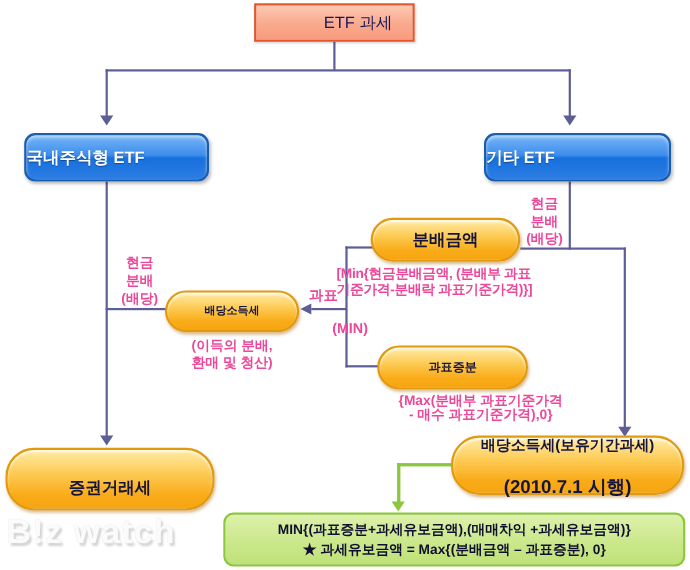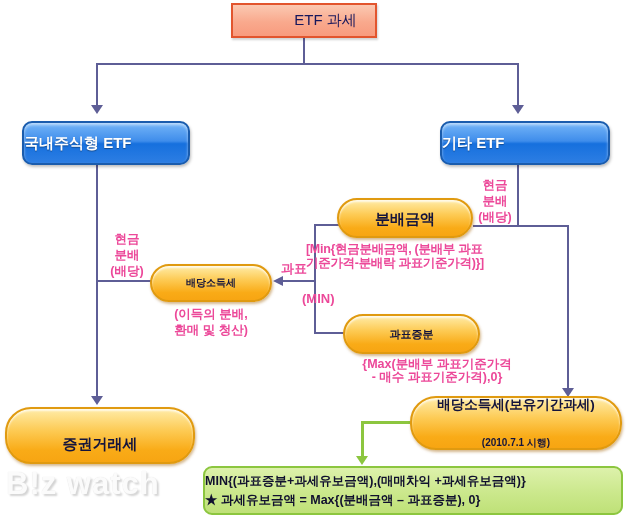--- a/index.html
+++ b/index.html
@@ -42,21 +42,21 @@
   .pill .t2 { line-height:17px; }
 
   
   .lbl { position:absolute; font-weight:bold; color:#ec4899; z-index:2; white-space:pre-line; }
 
   
   .greenbox { position:absolute; left:203px; top:466px; width:420px; height:49px;
     box-sizing:border-box; z-index:3;
     background:linear-gradient(180deg,#ddf1ab 0%,#cbe88c 55%,#bfe178 100%);
     border:2px solid #8cc63f; border-radius:9px;
-    display:flex; flex-direction:column; align-items:flex-start; justify-content:center;
+    display:flex; flex-direction:column; align-items:center; justify-content:center;
     font-weight:bold; font-size:12.5px; line-height:19px; color:#10102e; }
 
   .watermark { position:absolute; left:6px; top:466px; z-index:2;
     font-size:31px; font-weight:bold; letter-spacing:1px; color:#fbfbfb;
     text-shadow:0 0 1px #dcdcdc, 2px 2px 2px #d4d4d4; }
 </style>
 </head>
 <body>
 
 <div class="canvas">
@@ -129,21 +129,21 @@
   </div>
   <div class="lbl" style="left:341px; top:358px; width:192px; text-align:center; font-size:12.5px; line-height:13px;">{Max(분배부 과표기준가격
 - 매수 과표기준가격),0}</div>
 
   <div class="pill" style="left:5px; top:407px; width:190px; height:57px;">
     <span class="t1" style="font-size:15px;margin-top:16px;">증권거래세</span>
   </div>
 
   <div class="pill" style="left:410px; top:396px; width:212px; height:54px;">
     <span class="t1" style="font-size:13.5px;">배당소득세(보유기간과세)</span>
-    <span class="t2" style="font-size:10px;margin-top:20px;">(2010.7.1 시행)</span>
+    <span class="t2" style="font-size:17px;margin-top:20px;">(2010.7.1 시행)</span>
   </div>
 
   <div class="greenbox">
     <span>MIN{(과표증분+과세유보금액),(매매차익 +과세유보금액)}</span>
     <span>★ 과세유보금액 = Max{(분배금액 – 과표증분), 0}</span>
   </div>
 
   <div class="watermark">B!z watch</div>
 
 </div>

